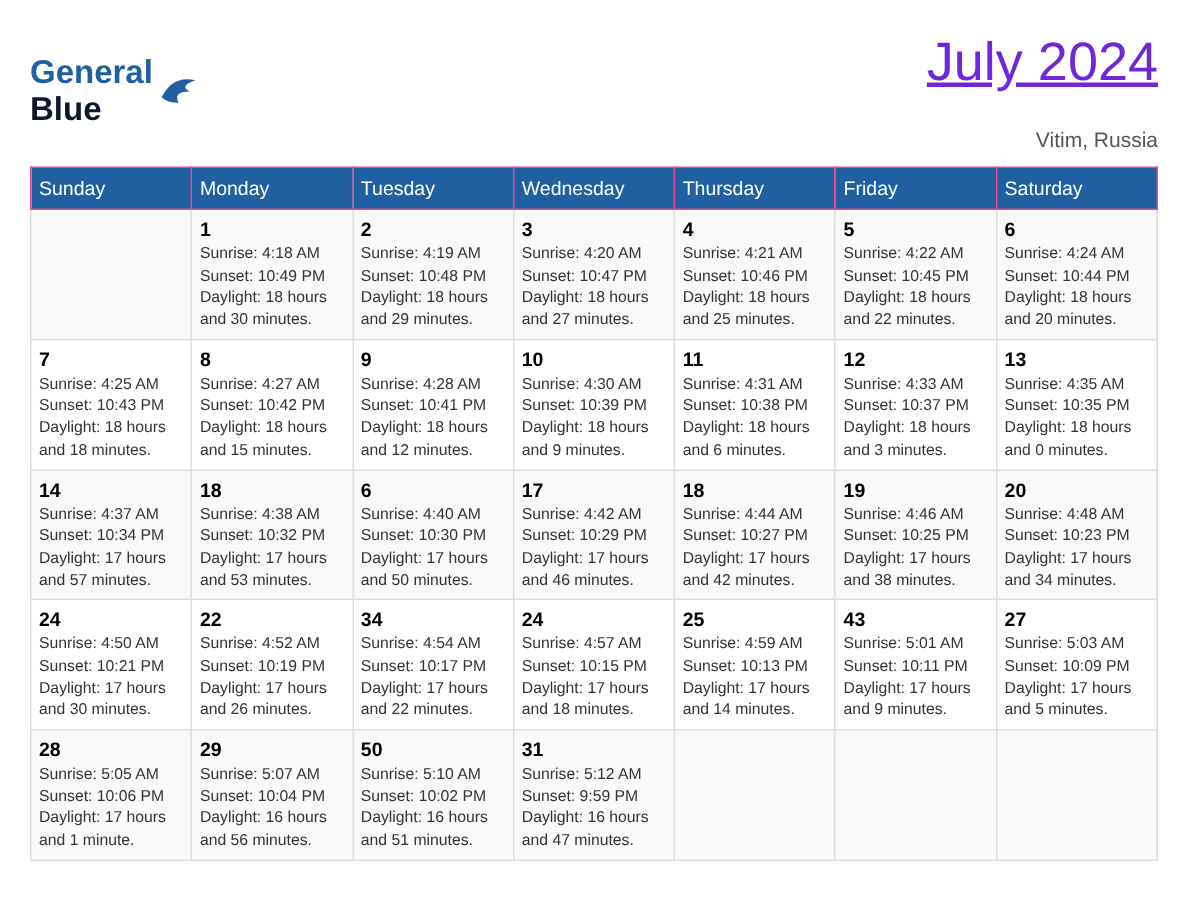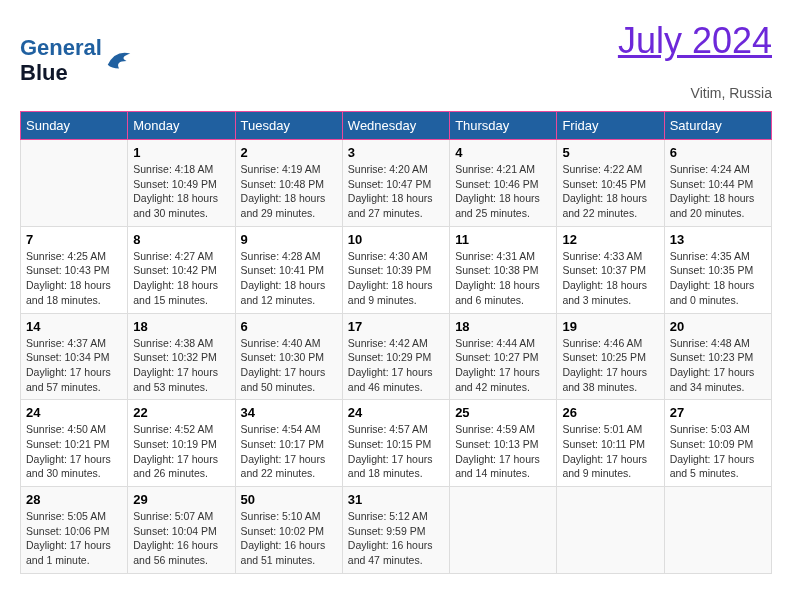--- a/index.html
+++ b/index.html
@@ -226,21 +226,21 @@
         </td>
         <td>
           <span class="day-number">24</span>
           <div class="day-info">Sunrise: 4:57 AM<br>Sunset: 10:15 PM<br>Daylight: 17 hours and 18 minutes.</div>
         </td>
         <td>
           <span class="day-number">25</span>
           <div class="day-info">Sunrise: 4:59 AM<br>Sunset: 10:13 PM<br>Daylight: 17 hours and 14 minutes.</div>
         </td>
         <td>
-          <span class="day-number">26</span>
+          <span class="day-number">43</span>
           <div class="day-info">Sunrise: 5:01 AM<br>Sunset: 10:11 PM<br>Daylight: 17 hours and 9 minutes.</div>
         </td>
         <td>
           <span class="day-number">27</span>
           <div class="day-info">Sunrise: 5:03 AM<br>Sunset: 10:09 PM<br>Daylight: 17 hours and 5 minutes.</div>
         </td>
       </tr>
       <tr>
         <td>
           <span class="day-number">28</span>

